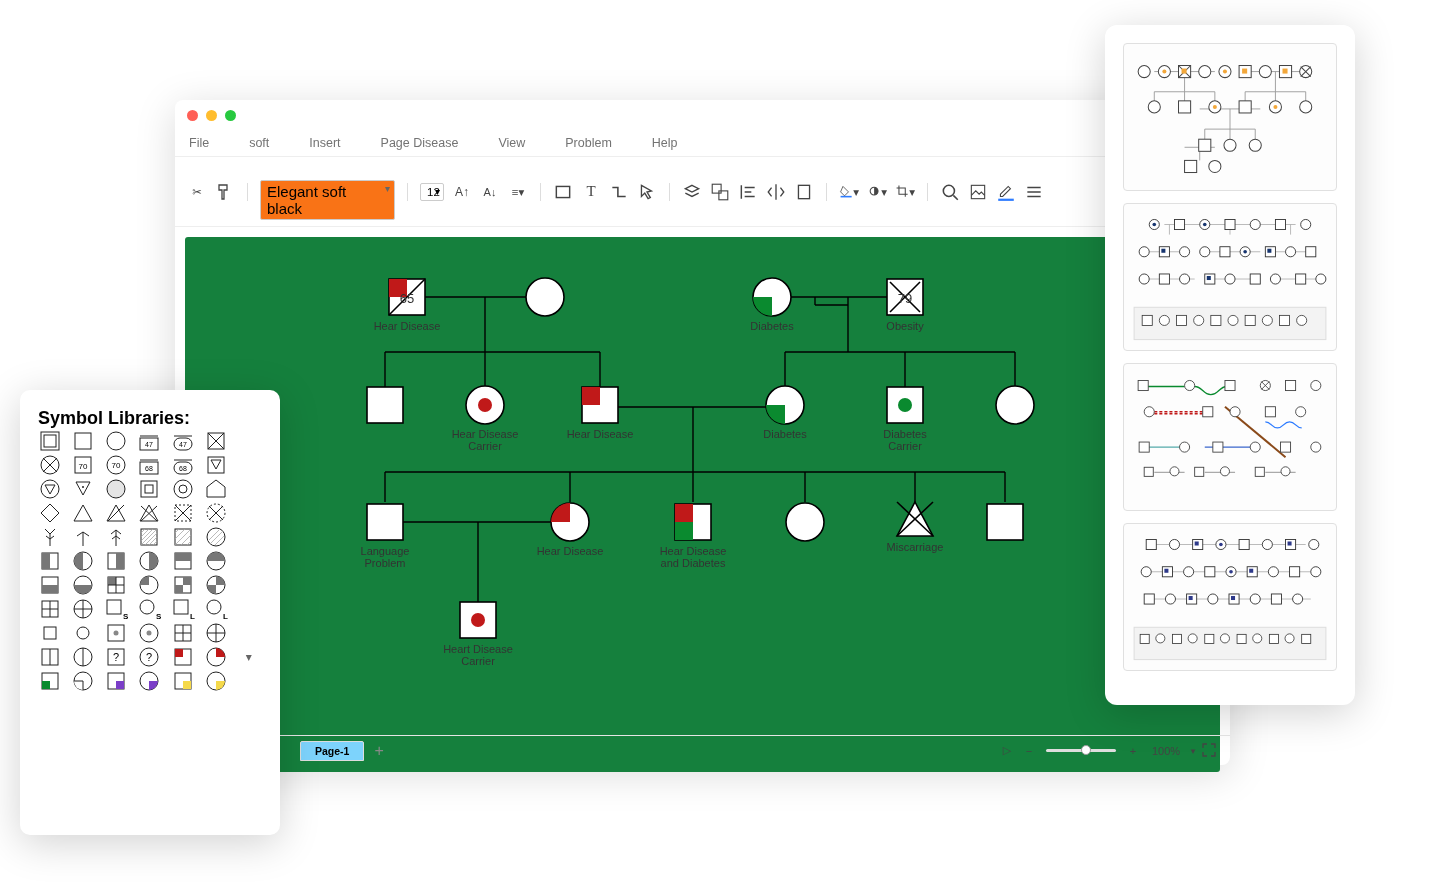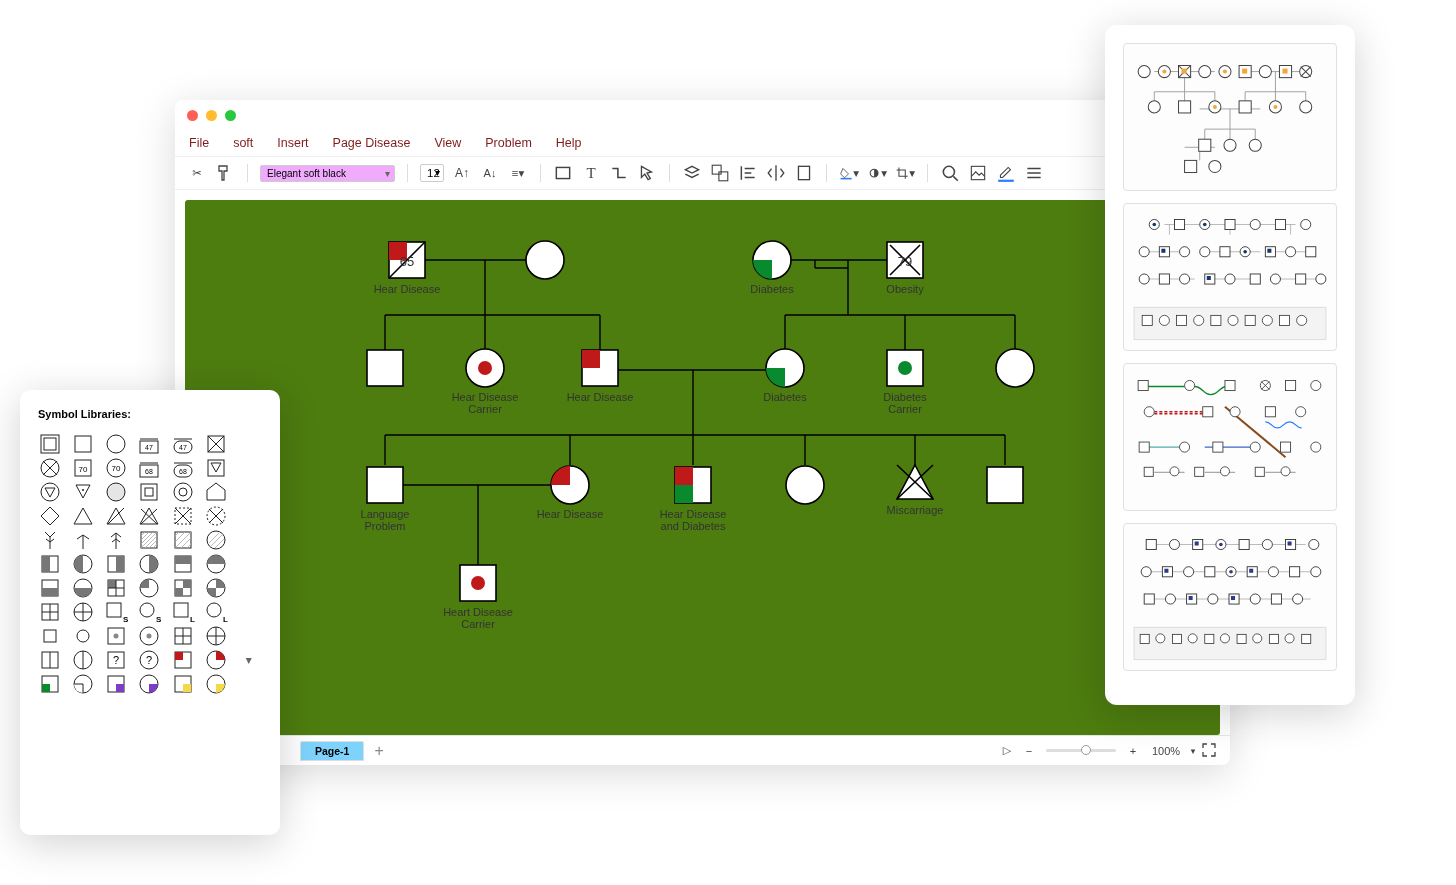--- a/index.html
+++ b/index.html
@@ -4,47 +4,47 @@
 <style>
 * { box-sizing: border-box; margin: 0; padding: 0; }
 body { font-family: -apple-system, "Segoe UI", Arial, sans-serif; background: #fff; width: 1456px; height: 885px; position: relative; }
 
 
 .main-window { position: absolute; left: 175px; top: 100px; width: 1055px; height: 665px; background: #fff; border-radius: 8px; box-shadow: 0 8px 40px rgba(0,0,0,0.15); }
 .titlebar { height: 30px; display: flex; align-items: center; padding: 0 12px; }
 .dot { width: 11px; height: 11px; border-radius: 50%; margin-right: 8px; }
 .dot.r { background: #ff5f56; } .dot.y { background: #ffbd2e; } .dot.g { background: #27c93f; }
 
-.menubar { display: flex; gap: 24px; padding: 6px 14px; font-size: 12.5px; color: #7f1d1d; }
+.menubar { display: flex; gap: 40px; padding: 6px 14px; font-size: 12.5px; color: #737373; }
 .menubar span { cursor: pointer; }
 
 
 .toolbar { display: flex; align-items: center; padding: 6px 12px; gap: 8px; border-top: 1px solid #eee; border-bottom: 1px solid #eee; font-size: 11.5px; }
 .ticon { width: 20px; height: 20px; display: flex; align-items: center; justify-content: center; color: #444; cursor: pointer; }
-.font-select { border: 1px solid #ccc; background: #f0abfc; padding: 2px 16px 2px 6px; font-size: 10px; border-radius: 2px; width: 135px; position: relative; }
+.font-select { border: 1px solid #ccc; background: #f97316; padding: 2px 16px 2px 6px; font-size: 15px; border-radius: 2px; width: 135px; position: relative; margin-top: 17px; }
 .font-select::after { content: "▾"; position: absolute; right: 4px; top: 2px; font-size: 10px; color: #666; }
 .size-select { border: 1px solid #ccc; background: #fff; padding: 2px 12px 2px 6px; font-size: 11.5px; border-radius: 2px; width: 24px; position: relative; }
 .size-select::after { content: "▾"; position: absolute; right: 3px; top: 2px; font-size: 10px; }
 .tsep { width: 1px; height: 18px; background: #ddd; margin: 0 4px; }
 
-.canvas { position: relative; background: #4d7c0f; margin: 10px; height: 535px; border-radius: 3px; }
+.canvas { position: relative; background: #15803d; margin: 10px; height: 535px; border-radius: 3px; }
 .canvas svg { width: 100%; height: 100%; }
 .node-label { font-size: 11px; fill: #333; text-anchor: middle; }
 
 .statusbar { position: absolute; bottom: 0; left: 0; right: 0; height: 30px; border-top: 1px solid #e5e5e5; display: flex; align-items: center; padding: 0 10px; font-size: 11px; }
 .tab { background: #7dd3fc; border: 1px solid #ddd; padding: 3px 14px; font-size: 10.5px; border-radius: 2px 2px 0 0; font-weight: 600; }
 .plus-tab { margin-left: 10px; color: #888; font-size: 16px; cursor: pointer; }
 .spacer { flex: 1; }
 .sb-icon { width: 22px; text-align: center; color: #444; cursor: pointer; }
 .zoom-track { width: 70px; height: 3px; background: #ddd; border-radius: 2px; margin: 0 6px; position: relative; }
 .zoom-thumb { position: absolute; left: 35px; top: -4px; width: 10px; height: 10px; background: #fff; border: 1px solid #999; border-radius: 50%; }
 
 
 .sym-panel { position: absolute; left: 20px; top: 390px; width: 260px; height: 445px; background: #fff; border-radius: 10px; box-shadow: 0 8px 40px rgba(0,0,0,0.18); padding: 18px; }
-.sym-panel h3 { font-size: 11px; font-weight: 700; margin-bottom: 12px; }
+.sym-panel h3 { font-size: 18px; font-weight: 700; }
 .sym-grid { display: grid; grid-template-columns: repeat(7, 1fr); gap: 0 8px; }
 .sym { width: 24px; height: 24px; display: flex; align-items: center; justify-content: center; cursor: pointer; }
 .sym svg { width: 22px; height: 22px; overflow: visible; }
 
 
 .tpl-panel { position: absolute; left: 1105px; top: 25px; width: 250px; height: 680px; background: #fff; border-radius: 12px; box-shadow: 0 8px 40px rgba(0,0,0,0.18); padding: 18px; display: flex; flex-direction: column; gap: 12px; }
 .tpl { height: 148px; border: 1px solid #e0e0e0; border-radius: 4px; background: #fdfdfd; overflow: hidden; cursor: pointer; }
 .tpl svg { width: 100%; height: 100%; }
 </style>
 </head>

